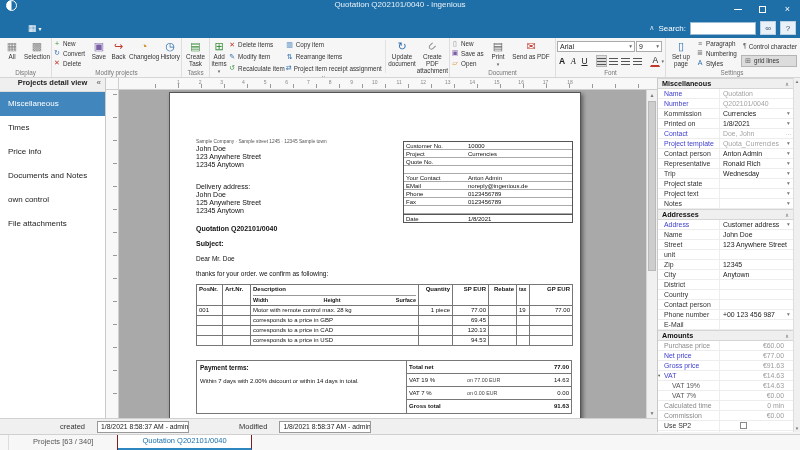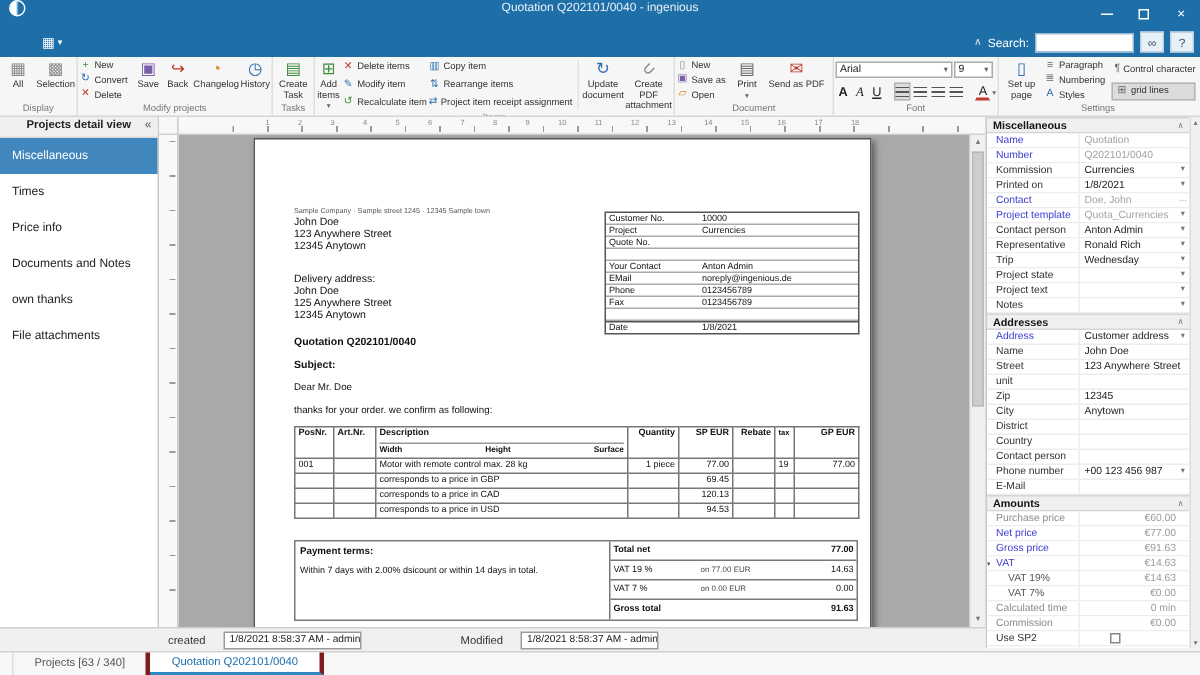--- a/index.html
+++ b/index.html
@@ -98,25 +98,25 @@
   .totals{flex:1;display:flex;flex-direction:column}
   .trow{display:flex;height:13px;line-height:13px;border-bottom:1px solid #777;padding:0 2px}
   .trow:last-child{border-bottom:none}
   .trow .tl{width:58px}
   .trow.b .tl,.trow.b .tv{font-weight:bold}
   .trow .tm{flex:1;font-size:5.3px;color:#444}
   .trow .tv{width:42px;text-align:right}
 
   
   .statusbar{position:absolute;left:0;top:418px;width:657px;height:16px;background:#f0f0f0;border-top:1px solid #d0d0d0;display:flex;align-items:center;font-size:7.5px;color:#333}
-  .stlabel.first{margin-left:112px}
-  .stlabel.second{margin-left:66px}
+  .stlabel.first{margin-left:60px}
+  .stlabel.second{margin-left:50px}
   .stbox{width:92px;height:12px;border:1px solid #999;background:#fff;margin-left:12px;font-size:6.8px;line-height:10px;padding-left:3px;color:#222;white-space:nowrap;overflow:hidden}
   .bottomtabs{position:absolute;left:0;top:434px;width:800px;height:16px;background:#f7f7f7;border-top:1px solid #d0d0d0;display:flex;font-size:7.5px}
-  .btab{padding:0 14px;line-height:14px;color:#555;border-right:3px solid #7f1d1d;white-space:nowrap}
+  .btab{padding:0 24px;line-height:14px;color:#555;border-right:1px solid #7f1d1d;white-space:nowrap}
   .btab.inactive{margin-left:8px;border-left:1px solid #ddd}
   .btab.active{background:#fff;color:#1a6fad;border-bottom:2px solid #2e86c1;line-height:12px}
 
   
   .rightpanel{position:absolute;left:657px;top:78px;width:136px;height:354px;background:#fff;border-left:1px solid #c9c9c9;overflow:hidden;font-size:6.9px}
   .psec{height:11px;line-height:10px;background:#efefef;border-top:1px solid #d5d5d5;border-bottom:1px solid #d5d5d5;font-weight:bold;font-size:7.2px;padding-left:4px;position:relative;color:#111}
   .psec .chev{position:absolute;right:4px;top:0;font-weight:normal;color:#777;font-size:5.5px}
   .prow{height:10px;display:flex;border-bottom:1px solid #ededed;position:relative;align-items:center;background:#fff}
   .plabel{width:62px;padding-left:6px;border-right:1px solid #ededed;color:#333;height:100%;line-height:9.5px;white-space:nowrap;overflow:hidden;flex-shrink:0}
   .plabel.blue{color:#3c3cd0}
@@ -378,21 +378,21 @@
 
   <div class="sidebar">
     <div class="sbheader">
       <span>Projects detail view</span>
       <span class="sbchev">«</span>
     </div>
     <div class="sbitem active">Miscellaneous</div>
     <div class="sbitem">Times</div>
     <div class="sbitem">Price info</div>
     <div class="sbitem">Documents and Notes</div>
-    <div class="sbitem">own thanks</div>
+    <div class="sbitem">own control</div>
     <div class="sbitem">File attachments</div>
   </div>
 
   <div class="docarea">
     <div class="corner"></div>
     <div class="hruler">
       <span class="hnumbers">1 2 3 4 5 6 7 8 9 10 11 12 13 14 15 16 17 18</span>
       <div class="hticks"></div>
     </div>
     <div class="vruler">

